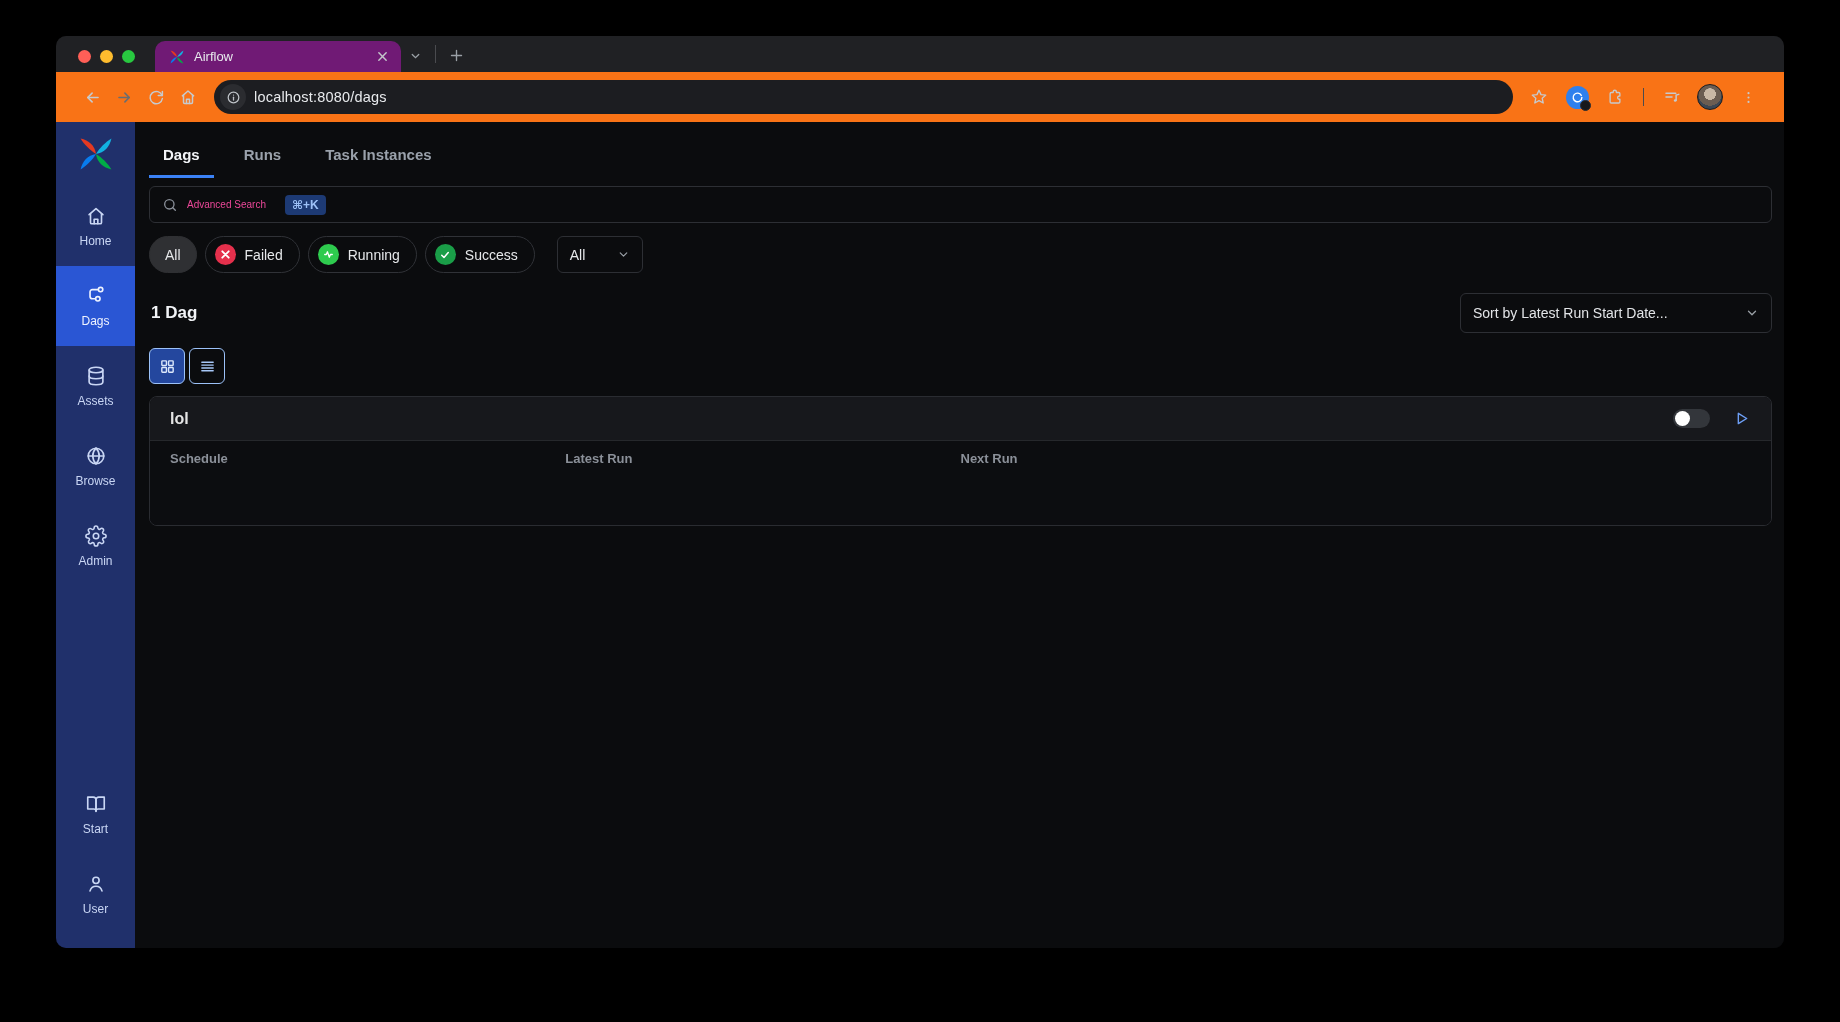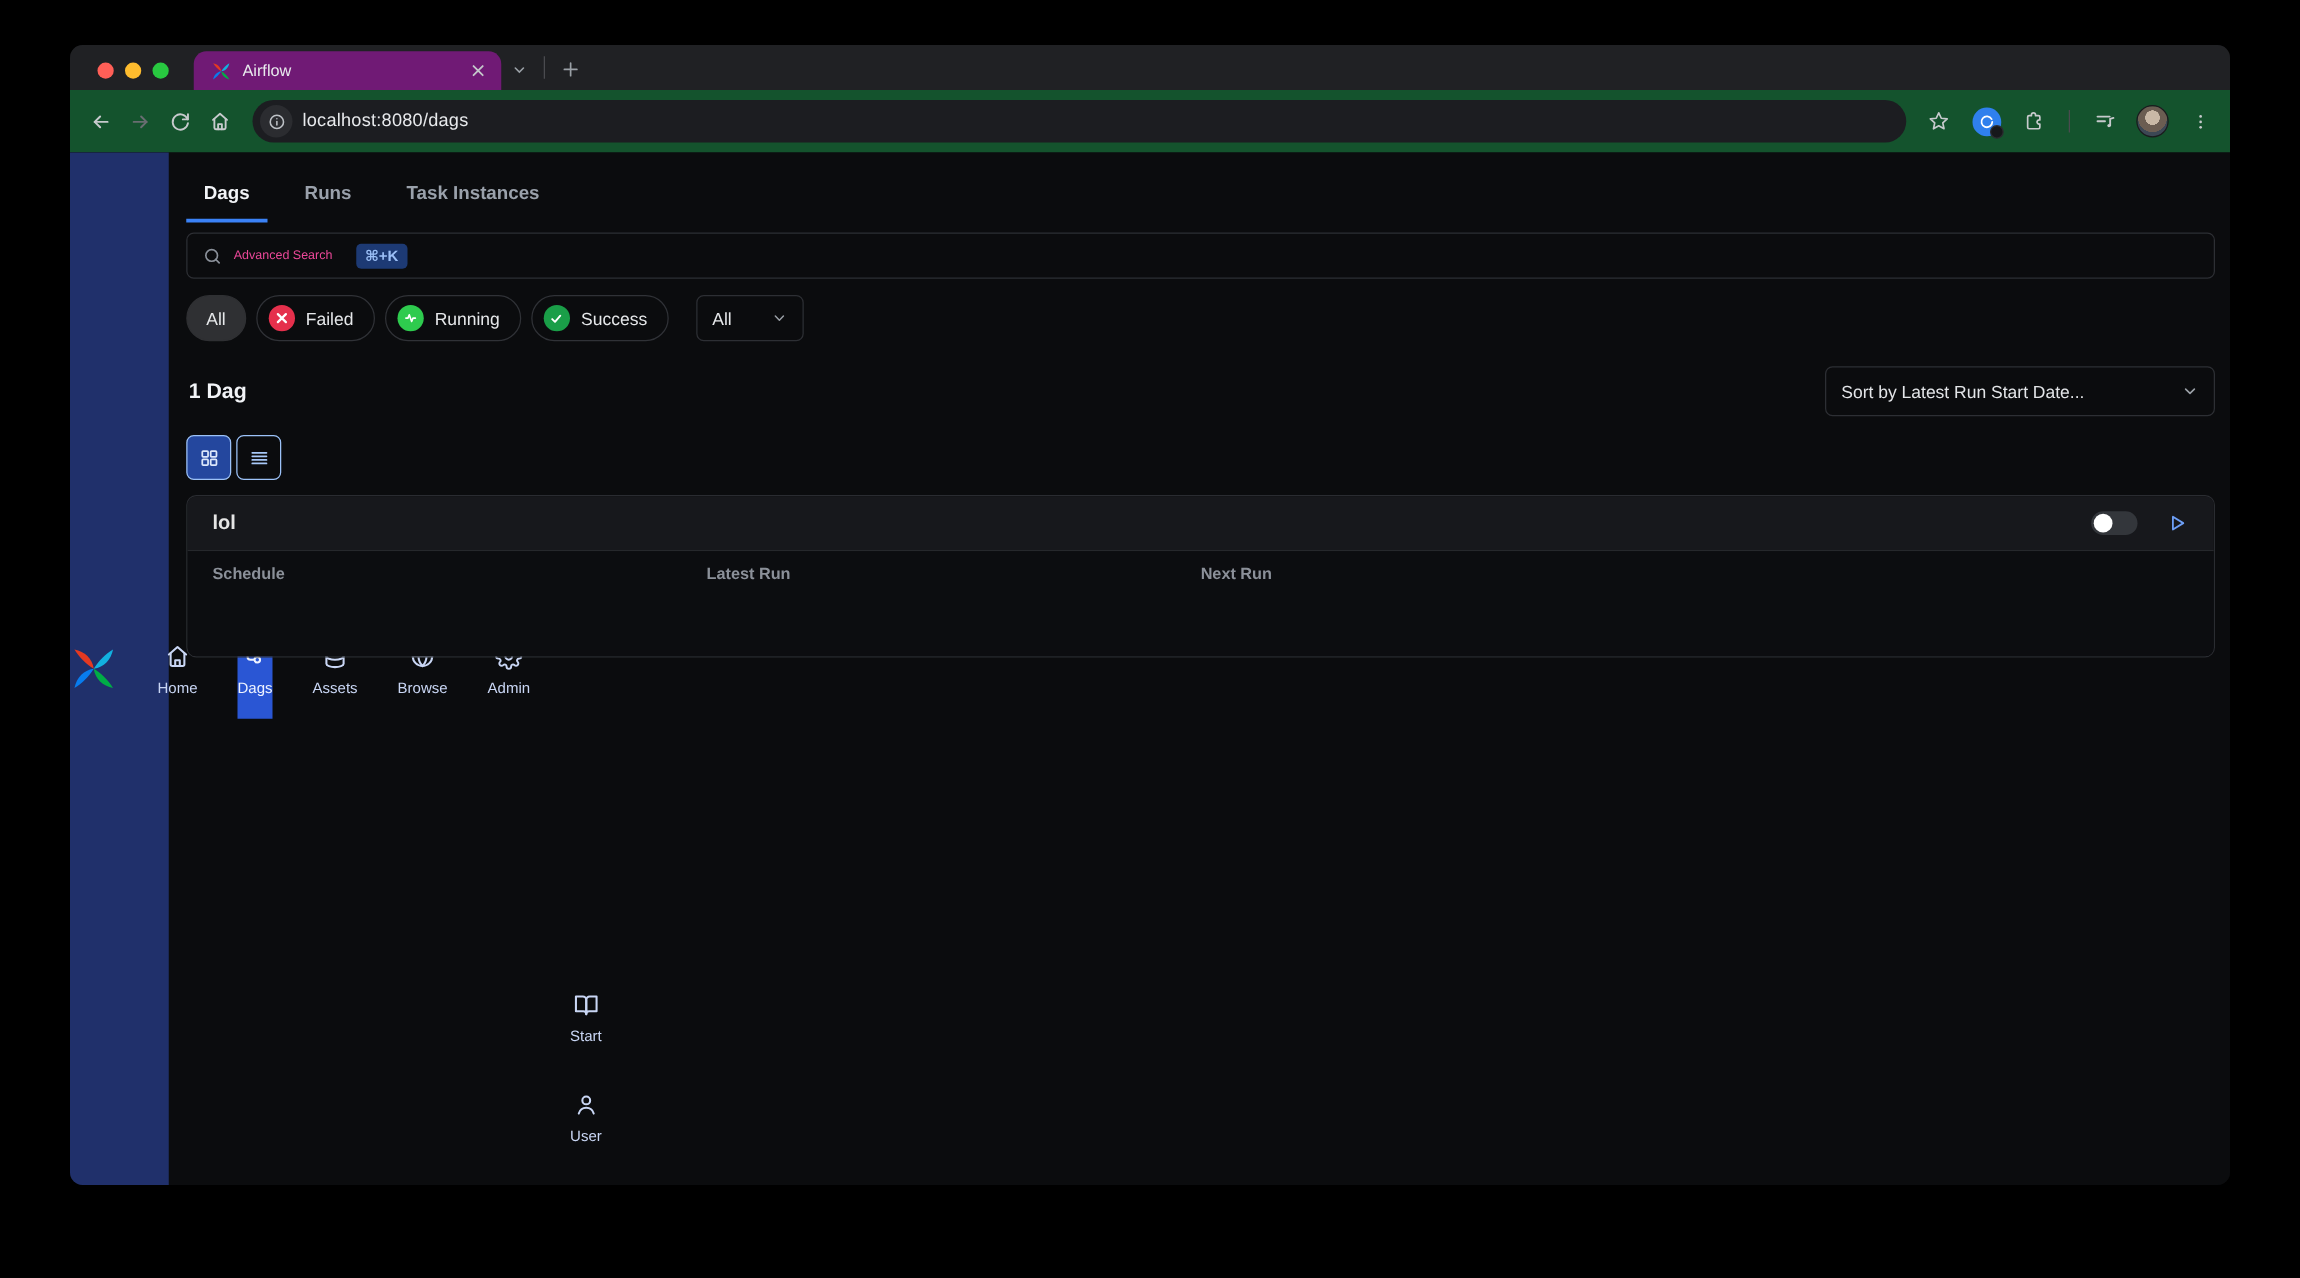--- a/index.html
+++ b/index.html
@@ -19,39 +19,39 @@
   .tl-red{background:#ff5f57}.tl-yellow{background:#febc2e}.tl-green{background:#28c840}
   .tab { width:246px; height:31px; background:#701a75; border-radius:10px 10px 0 0;
          display:flex; align-items:center; padding:0 10px 0 14px; gap:9px; color:#e8eaed; }
   .tab-title { font-size:13px; flex:1; white-space:nowrap; overflow:hidden; }
   .tab-close { width:18px; height:18px; border-radius:50%; display:flex; align-items:center; justify-content:center; color:#c3c6ca; }
   .strip-btn { color:#9aa0a6; display:flex; align-items:center; justify-content:center;
                width:28px; height:28px; margin-bottom:3px; border-radius:50%; }
   .strip-divider { width:1px; height:18px; background:#4a4b4f; margin:0 6px 9px 6px; }
 
   
-  .toolbar { height:50px; background:#14532d; display:flex; align-items:center; padding:0 8px; gap:0; flex:0 0 auto; }
+  .toolbar { height:50px; background:#f97316; display:flex; align-items:center; padding:0 20px; gap:0; flex:0 0 auto; }
   .nav-ic { width:32px; height:32px; border-radius:50%; display:flex; align-items:center; justify-content:center; color:#c7cacd; flex:0 0 auto; }
   .nav-ic.disabled { color:#696d71; }
   .url-pill { flex:1; height:34px; margin:0 10px; background:#1c1d21; border-radius:17px;
               display:flex; align-items:center; padding:0 6px 0 6px; gap:8px; min-width:0; }
   .url-info { width:26px; height:26px; border-radius:50%; display:flex; align-items:center; justify-content:center; color:#bdc1c6; background:#2b2c30; }
   .url-text { color:#e8eaed; font-size:14.5px; letter-spacing:.2px; }
   .tb-right { display:flex; align-items:center; gap:6px; flex:0 0 auto; }
   .tb-divider { width:1px; height:18px; background:#4a4b4f; margin:0 6px; }
   .ext-blue { width:23px; height:23px; border-radius:50%; background:#2f80ed; position:relative; display:flex; align-items:center; justify-content:center; }
   .ext-blue .badge { position:absolute; right:-2px; bottom:-2px; width:11px; height:11px; border-radius:50%; background:#17181b; border:1px solid #2b2c30; }
   .avatar { width:26px; height:26px; border-radius:50%; background:radial-gradient(circle at 50% 38%, #c9b8a6 0 30%, #6b5d52 31% 60%, #3c4754 61%); border:1px solid #1a1b1e; }
   .dots { color:#c7cacd; }
 
   
   .app { flex:1; display:flex; min-height:0; background:#0b0c0e; }
 
   
-  .sidebar { width:79px; background:#20306b; display:flex; flex-direction:row; align-items:center; flex:0 0 auto;gap:32px; }
+  .sidebar { width:79px; background:#20306b; display:flex; flex-direction:column; align-items:center; flex:0 0 auto; }
   .logo-block { height:64px; display:flex; align-items:center; justify-content:center; width:100%; }
   .side-item { width:100%; height:80px; display:flex; flex-direction:column; align-items:center; justify-content:center; gap:7px;
                color:#c9d6f4; cursor:pointer; }
   .side-item.active { background:#2a56d4; color:#eef3ff; }
   .side-label { font-size:12px; }
   .side-ic { display:flex; }
   .side-footer { margin-top:auto; width:100%; padding-bottom:14px; }
 
   
   .main { flex:1; min-width:0; padding:0 12px 0 14px; display:flex; flex-direction:column; }

